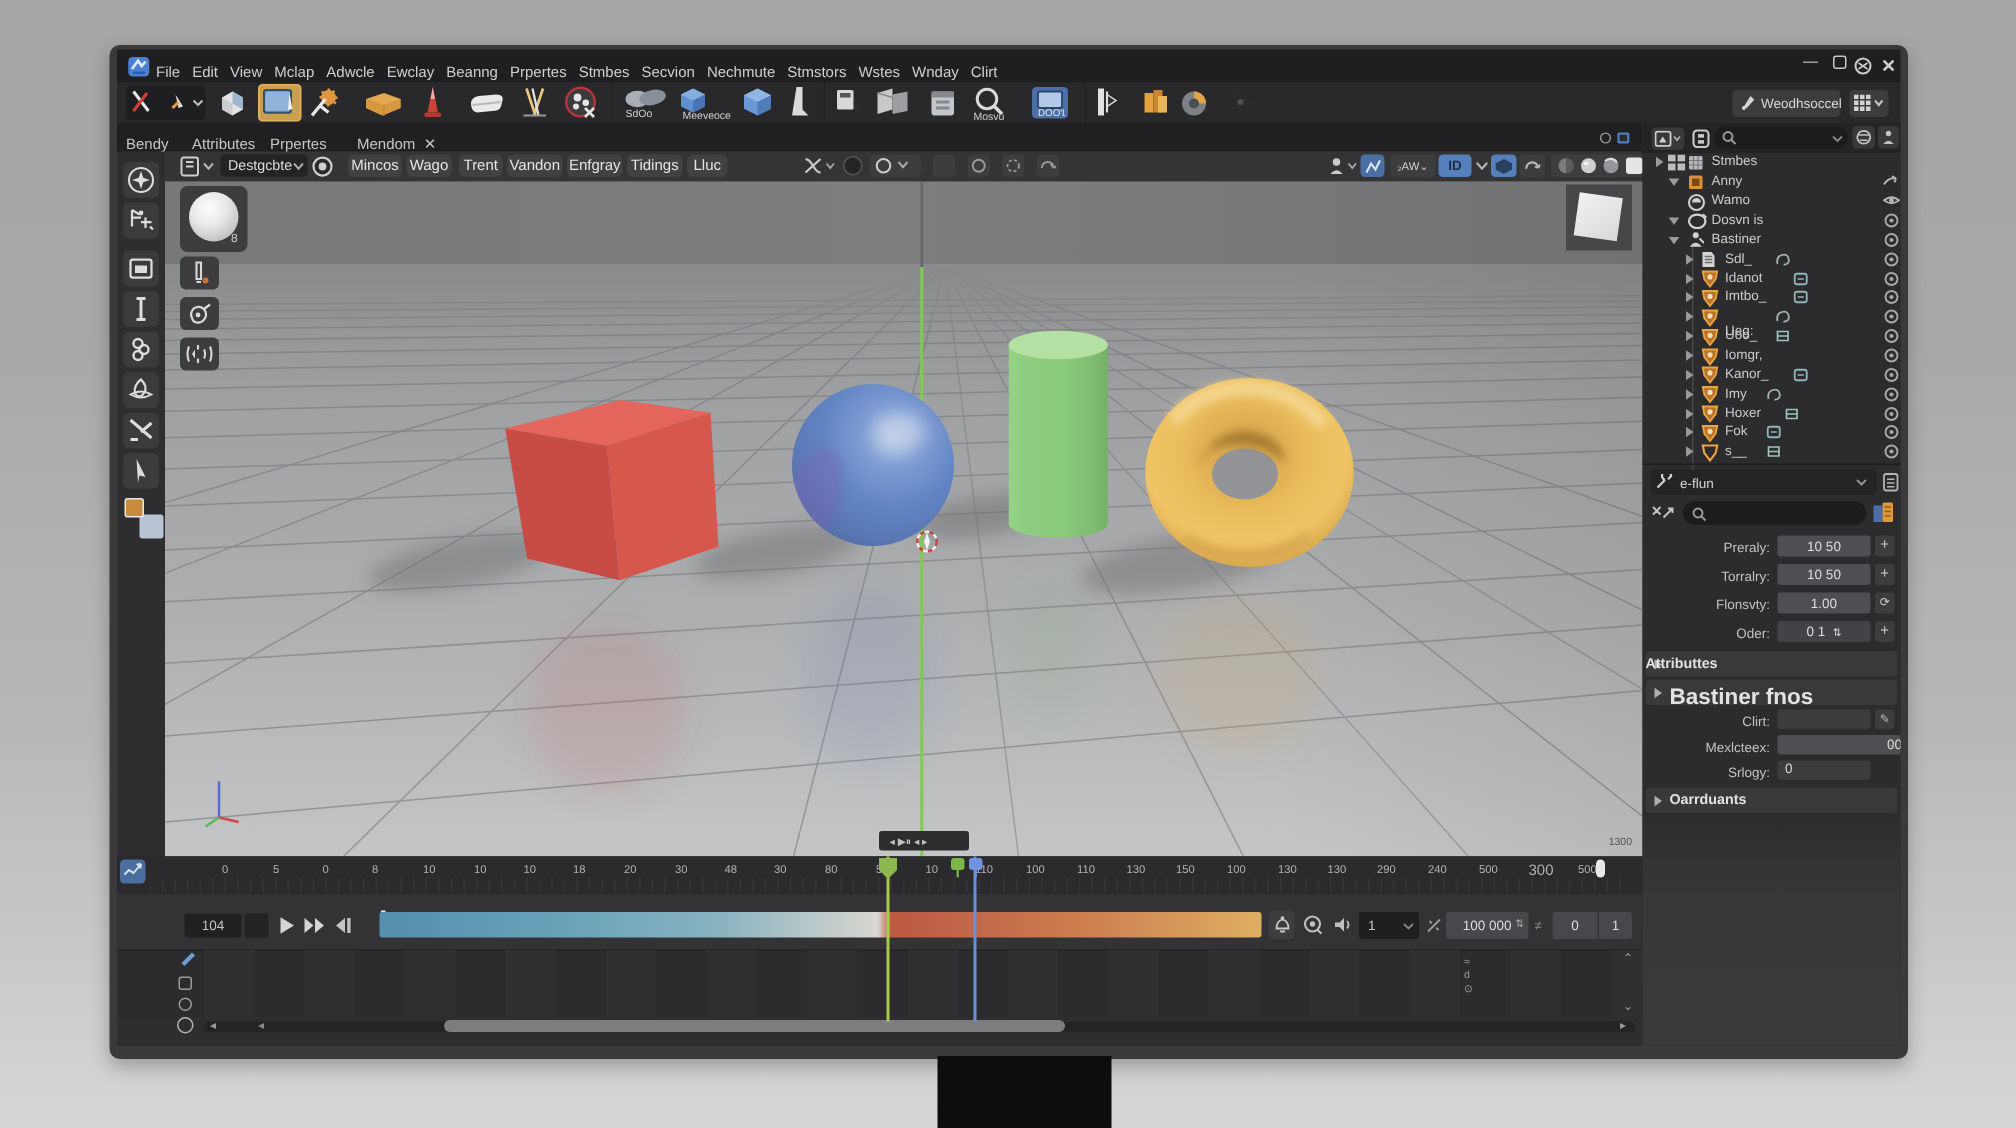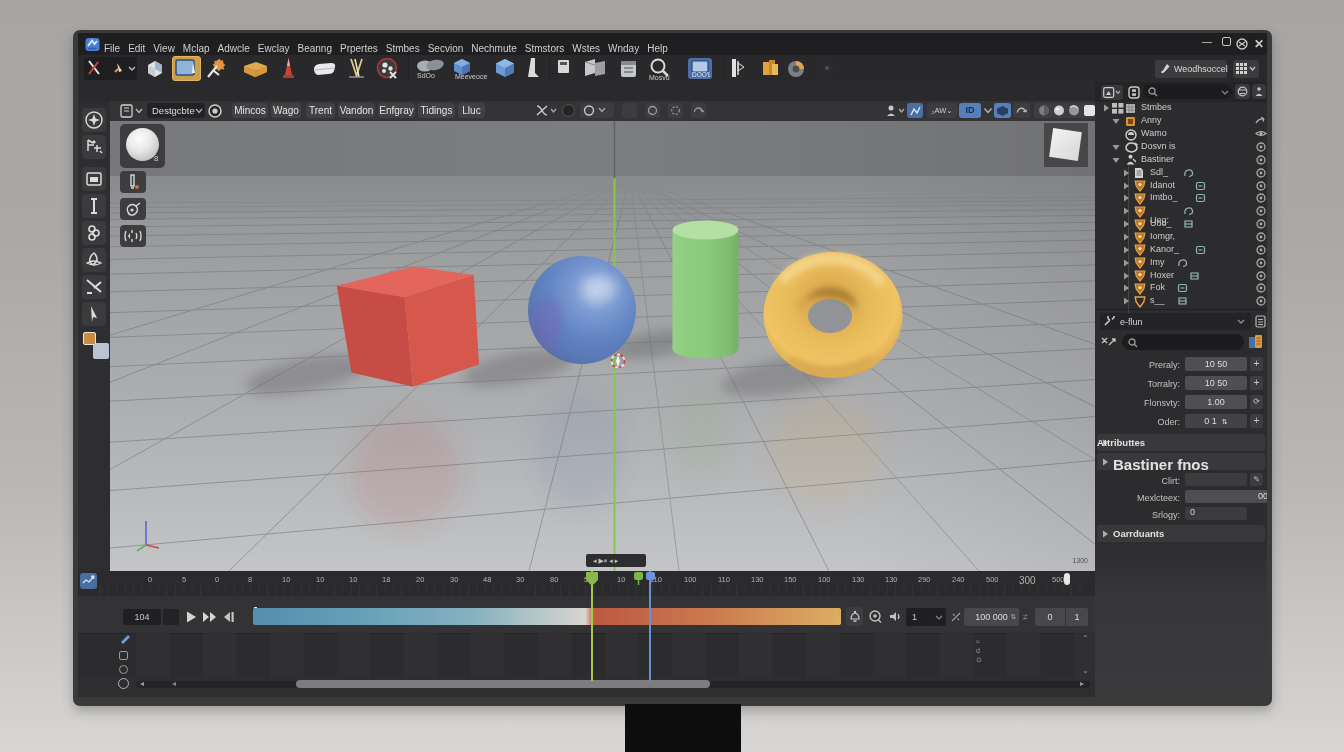--- a/index.html
+++ b/index.html
@@ -30,21 +30,21 @@
 <div class="abs stand"></div>
 <div class="abs app">
 
   <div class="abs menubar" id="menubar">
     <svg class="abs" style="left:7px;top:4px" width="15" height="15" viewBox="0 0 15 15">
         <rect x="0.5" y="1" width="14" height="13" rx="3" fill="#4a7fd4"></rect>
         <path d="M3 9 L7 3.5 L9.5 7 L12 4" stroke="#ddeaf8" stroke-width="1.8" fill="none"></path>
         <path d="M3.5 11.5 L11.5 11.5" stroke="#2a5cb0" stroke-width="1.6"></path>
       </svg>
     <div class="abs" style="left:26px;top:0">
-      <span>File</span><span>Edit</span><span>View</span><span>Mclap</span><span>Adwcle</span><span>Ewclay</span><span>Beanng</span><span>Prpertes</span><span>Stmbes</span><span>Secvion</span><span>Nechmute</span><span>Stmstors</span><span>Wstes</span><span>Wnday</span><span>Help</span>
+      <span>File</span><span>Edit</span><span>View</span><span>Mclap</span><span>Adwcle</span><span>Ewclay</span><span>Beanng</span><span>Prpertes</span><span>Stmbes</span><span>Secvion</span><span>Nechmute</span><span>Stmstors</span><span>Wstes</span><span>Wnday</span><span>Clirt</span>
     </div>
     <div class="abs" style="left:1124px;top:5px;color:#c9c9c9;font-size:12px;letter-spacing:0">
       <span style="position:absolute;left:0;top:-2px">—</span>
       <span style="position:absolute;left:20px;top:-1px;width:9px;height:9px;border:1.4px solid #c9c9c9;border-radius:2px"></span>
       <svg style="position:absolute;left:34px;top:0" width="12" height="12" viewBox="0 0 12 12">
           <circle cx="6" cy="6" r="5" fill="none" stroke="#c9c9c9" stroke-width="1.4"></circle>
           <path d="M3 4 L9 8 M9 4 L3 8" stroke="#c9c9c9" stroke-width="1.1"></path>
         </svg>
       <span style="position:absolute;left:52px;top:-1px;font-size:12px;font-weight:bold">✕</span>
     </div>
@@ -184,20 +184,31 @@
           <rect x="4" y="4" width="3" height="3"></rect>
           <rect x="8" y="4" width="3" height="3"></rect>
           <rect x="0" y="8" width="3" height="3"></rect>
           <rect x="4" y="8" width="3" height="3"></rect>
           <rect x="8" y="8" width="3" height="3"></rect>
         </g>
         <path d="M14 4 l2.5 3 l2.5 -3" stroke="#c2c2c2" stroke-width="1.4" fill="none"></path>
       </svg>
   </div>
 
+  <div class="abs tabrow" id="tabrow">
+    <div class="abs" style="left:6px;top:2px"><span style="color:#c6c6c6;font-size:10px">Bendy</span></div>
+    <div class="abs" style="left:50px;top:2px"><span style="color:#c6c6c6;font-size:10px">Attributes</span></div>
+    <div class="abs" style="left:102px;top:2px"><span style="color:#c6c6c6;font-size:10px">Prpertes</span></div>
+    <div class="abs" style="left:160px;top:2px"><span style="color:#c6c6c6;font-size:10px">Mendom&nbsp;&nbsp;✕</span></div>
+    <svg class="abs" style="left:988px;top:4px" width="26" height="12" viewBox="0 0 36 12">
+        <circle cx="6" cy="6" r="4.5" fill="none" stroke="#9a9a9a" stroke-width="1.3"></circle>
+        <rect x="17" y="1" width="11" height="10" rx="1.5" fill="#4f7ec0"></rect>
+        <rect x="19" y="3" width="7" height="6" fill="#2b2b2d"></rect>
+      </svg>
+  </div>
 
   <div class="abs ltools" id="ltools">
     <div class="abs" style="left:4px;top:7px;width:24px;height:24px;background:#3b3b3d;border-radius:4px"></div>
     <svg class="abs" style="left:6px;top:9px" width="20" height="20" viewBox="0 0 20 20">
         <circle cx="10" cy="10" r="8" fill="none" stroke="#dcdcdc" stroke-width="1.4"></circle>
         <path d="M10 4 L12 10 L10 16 L8 10 Z" fill="#dcdcdc"></path>
         <path d="M4 10 L10 8 L16 10 L10 12 Z" fill="#dcdcdc"></path>
       </svg>
     <div class="abs" style="left:4px;top:34px;width:24px;height:24px;background:#3b3b3d;border-radius:4px"></div>
     <svg class="abs" style="left:6px;top:36px" width="20" height="20" viewBox="0 0 20 20">

